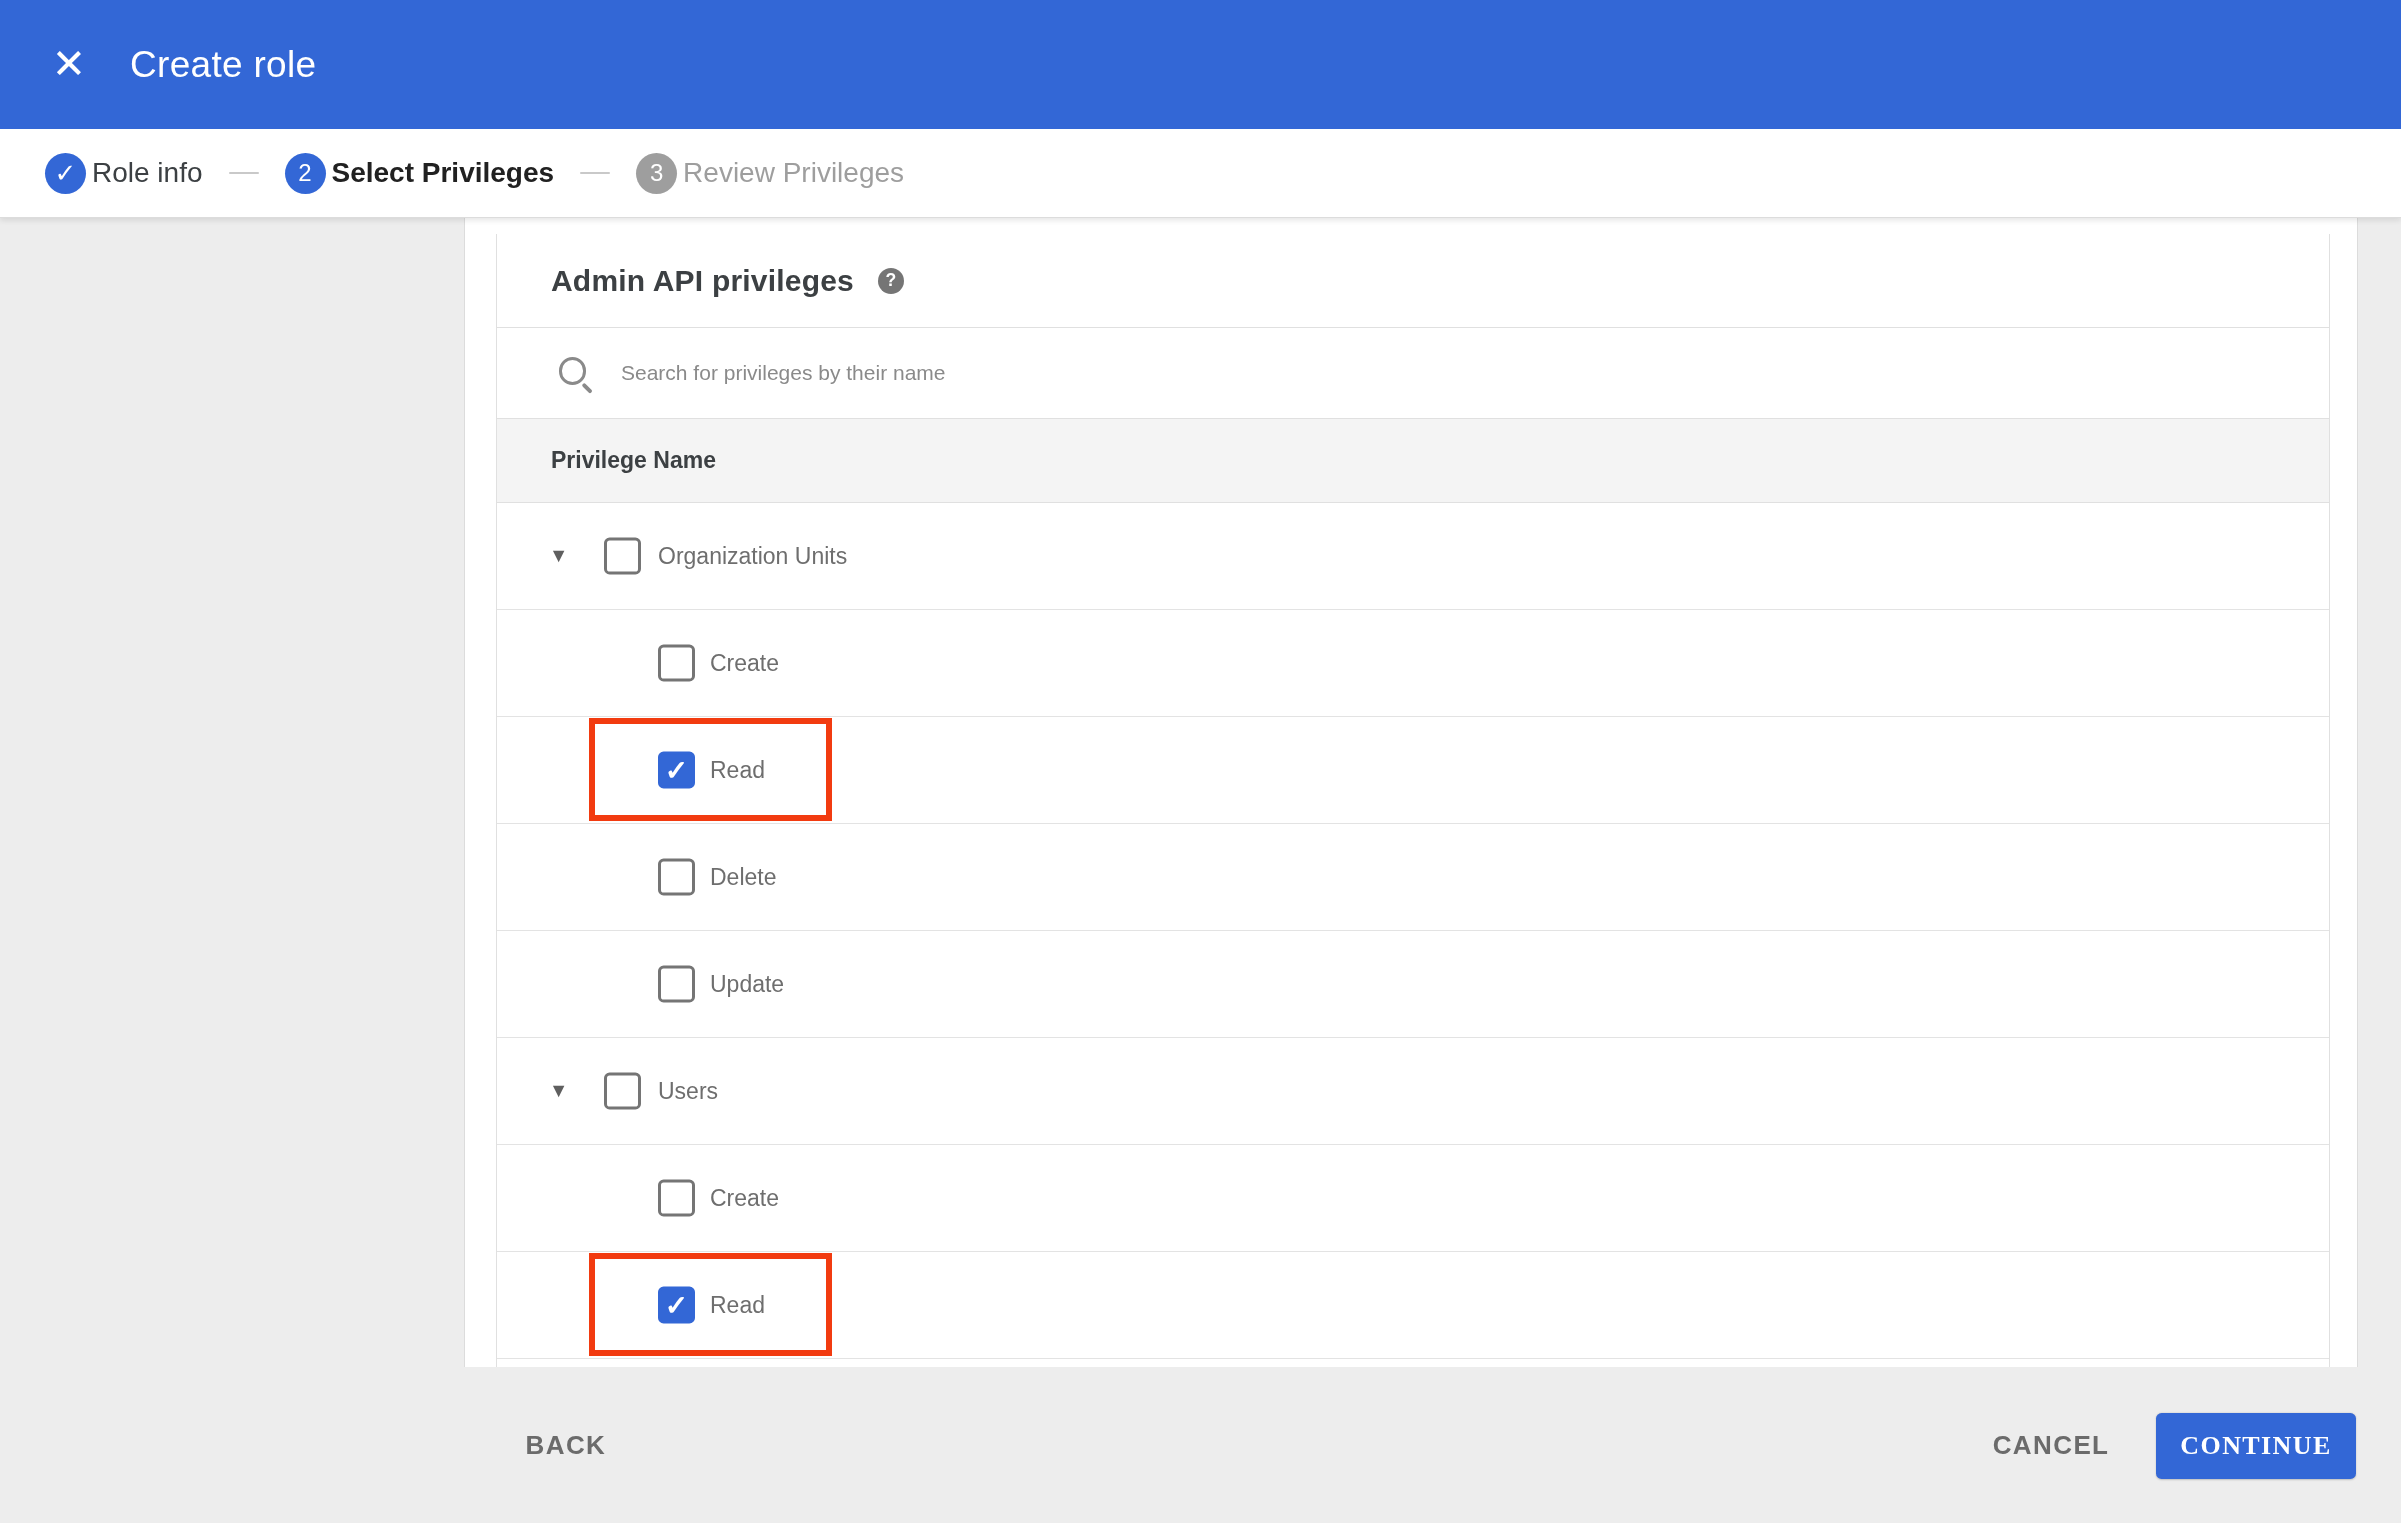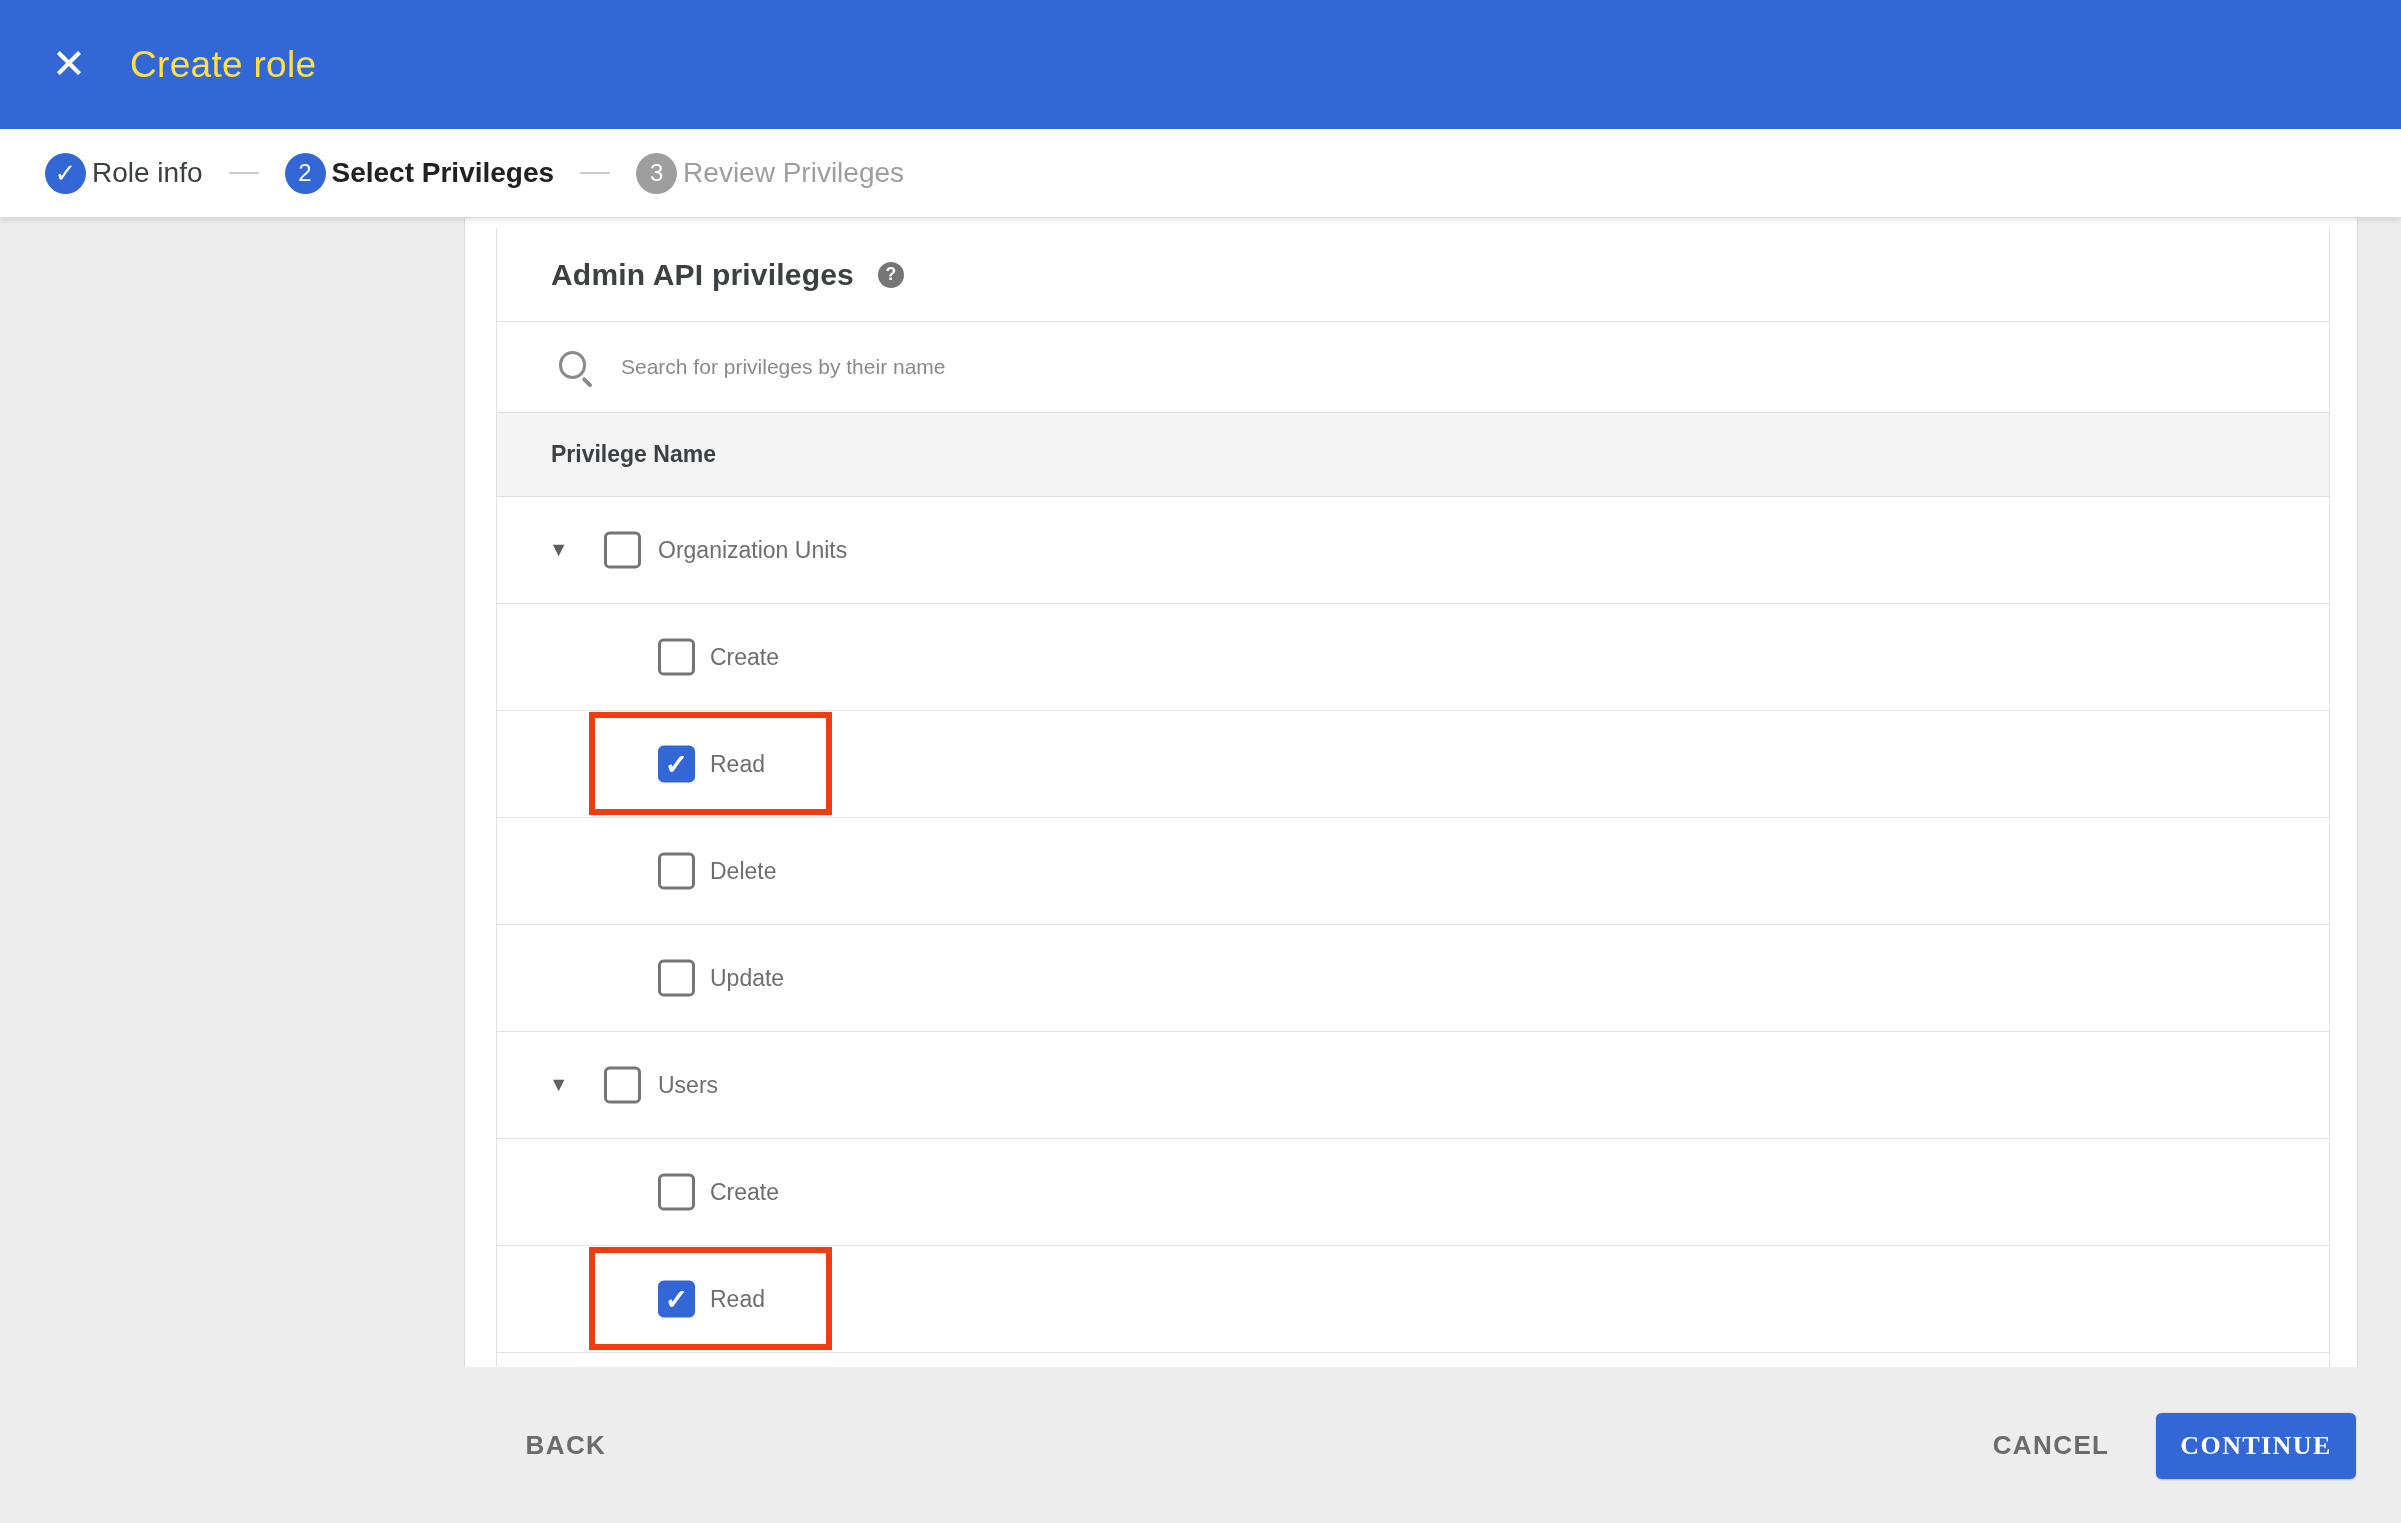--- a/index.html
+++ b/index.html
@@ -3,41 +3,41 @@
 <meta charset="utf-8">
 <style>
   html,body{margin:0;padding:0;}
   body{font-family:"Liberation Sans", sans-serif; background:#ededed;}
   .app{position:relative;width:2401px;height:1524px;overflow:hidden;background:#ededed;}
 
   
   .appbar{position:absolute;top:0;left:0;width:100%;height:129px;background:var(--appbar,#3367d6);
           display:flex;align-items:center;padding-left:45px;box-sizing:border-box;z-index:30;}
   .close{color:#fff;font-size:41px;line-height:1;cursor:pointer;width:48px;text-align:center;}
-  .title{color:#fde047;font-size:37px;font-weight:400;margin:0 0 0 37px;letter-spacing:0.3px;}
+  .title{color:#ffffff;font-size:37px;font-weight:400;margin:0 0 0 37px;letter-spacing:0.3px;}
 
   
   .stepper{position:absolute;top:129px;left:0;width:100%;height:89px;background:#fff;
            border-bottom:0.9px solid #dcdcdc;box-shadow:0 2.8px 5.6px rgba(0,0,0,.10);
            display:flex;align-items:center;padding-left:45px;box-sizing:border-box;z-index:20;}
   .step{display:flex;align-items:center;}
   .circle{width:41px;height:41px;border-radius:50%;display:flex;align-items:center;justify-content:center;
           color:#fff;font-size:24px;flex:none;}
   .circle.done,.circle.active{background:var(--accent,#3367d6);}
   .circle.done{font-size:26px;}
   .circle.upcoming{background:#9e9e9e;}
   .slabel{margin-left:6px;font-size:28px;color:#3c4043;white-space:nowrap;}
   .slabel.bold{font-weight:bold;color:#212121;}
   .slabel.dim{color:#9e9e9e;}
   .dash{width:30px;height:2.8px;background:#c9c9c9;border-radius:1.9px;margin:0 26px;flex:none;}
 
   
   .card{position:absolute;top:218px;left:464px;width:1894px;height:1149px;background:#fff;
         border-left:0.9px solid #dcdcdc;border-right:0.9px solid #dcdcdc;box-sizing:border-box;z-index:5;}
-  .panel{position:absolute;top:10px;left:31px;width:1834px;background:#fff;
+  .panel{position:absolute;top:16px;left:31px;width:1834px;background:#fff;
          border-left:0.9px solid #e0e0e0;border-right:0.9px solid #e0e0e0;box-sizing:border-box;}
   .panel-head{height:93px;display:flex;align-items:center;padding-left:54px;}
   .panel-head h2{font-size:30px;font-weight:bold;color:#3c4043;margin:0;letter-spacing:0.2px;}
   .help{margin-left:24px;width:26px;height:26px;border-radius:50%;background:#757575;color:#fff;
         font-size:17.6px;font-weight:bold;display:flex;align-items:center;justify-content:center;cursor:pointer;}
 
   .search-row{height:90px;border-top:0.9px solid #e0e0e0;display:flex;align-items:center;padding-left:59px;}
   .mag{width:37px;height:37px;position:relative;flex:none;}
   .mag::before{content:'';position:absolute;left:2.8px;top:2.8px;width:21.3px;height:21.3px;
                border:3.2px solid #8a8a8a;border-radius:50%;}

